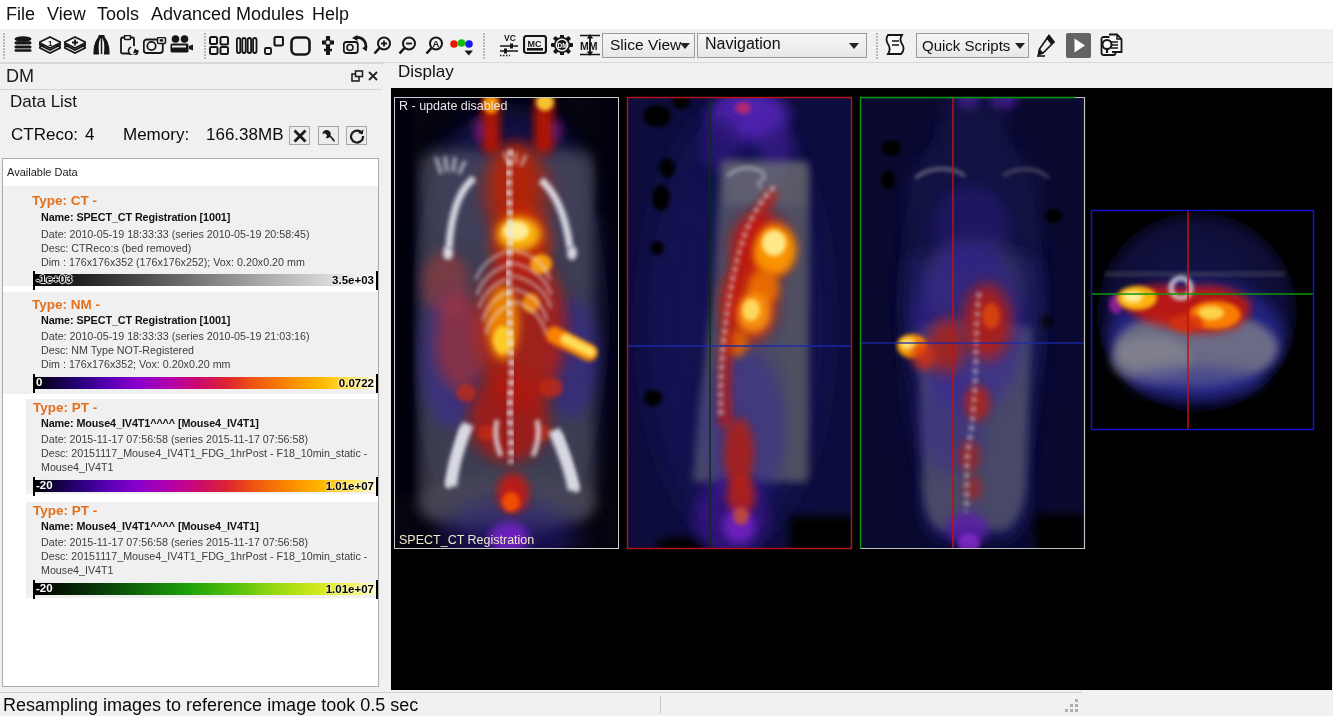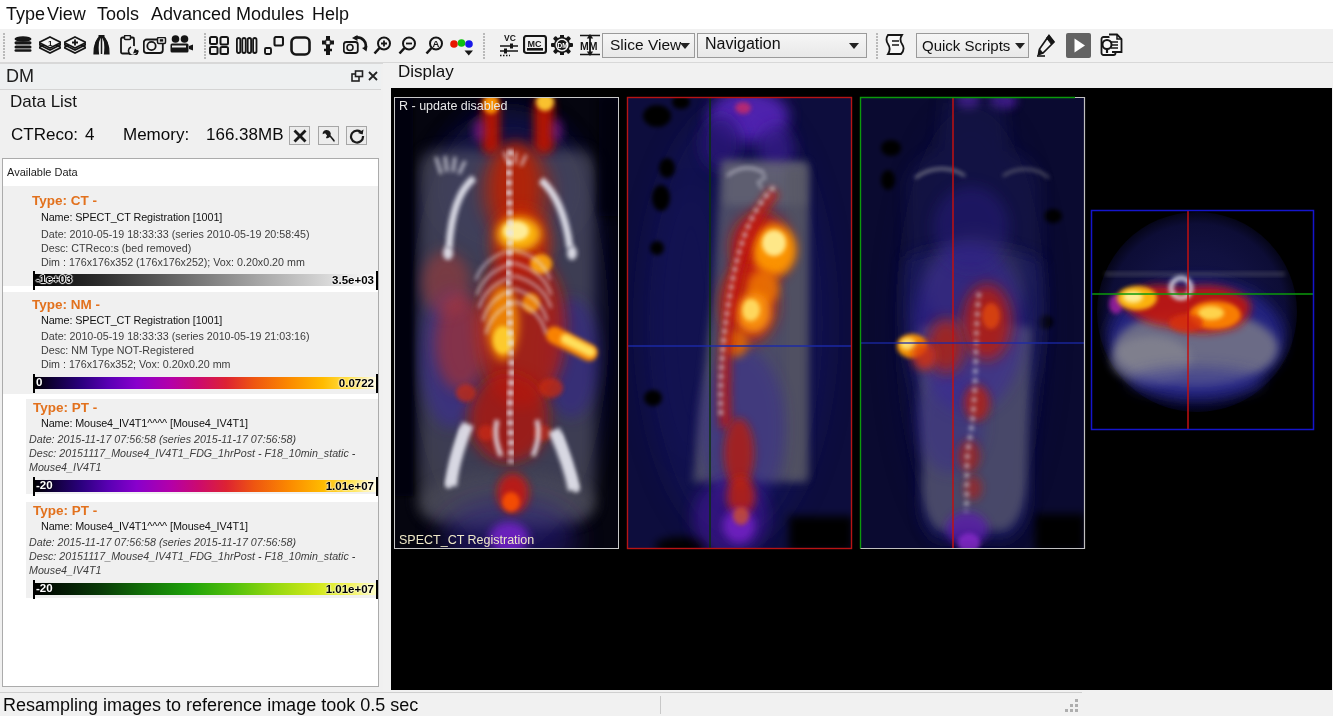--- a/index.html
+++ b/index.html
@@ -28,24 +28,24 @@
 #loadrow { position:absolute; left:0px; top:58px; width:383px; height:40px; }
 #loadrow span { font-size:17px; color:#0a0a0a; position:absolute; top:3px; white-space:nowrap; }
 .sqbtn { position:absolute; top:4px; width:21px; height:19px; background:#ececec; border:1px solid #a6a6a6; text-align:center; }
 #list { position:absolute; left:2px; top:94px; width:377px; height:529px; background:#ffffff;
   border:1px solid #ababab; }
 #avail { position:absolute; left:4px; top:7px; font-size:11px; color:#1c1c1c; white-space:nowrap; }
 .entry { position:absolute; left:0px; width:375px; background:#f0f0f0; }
 .entry.ind { left:23px; width:352px; }
 .etype { position:absolute; left:29px; font-size:13.5px; font-weight:bold; color:#e2711d; white-space:nowrap; }
 .entry.ind .etype { left:7px; }
-.ename { position:absolute; left:38px; font-size:10.8px; letter-spacing:-0.1px; font-weight:normal; color:#111; white-space:nowrap; }
+.ename { position:absolute; left:38px; font-size:10.8px; letter-spacing:-0.1px; font-weight:bold; color:#111; white-space:nowrap; }
 .entry.ind .ename { left:15px; }
 .eline { position:absolute; left:38px; font-size:10.7px; color:#3d3d3d; white-space:nowrap; }
-.entry.ind .eline { left:3px;font-style:italic; }
+.entry.ind .eline { left:15px; }
 .cbar { position:absolute; left:30px; width:345px; height:12px; }
 .entry.ind .cbar { left:7px; }
 .cbar .tickL, .cbar .tickR { position:absolute; top:-3px; width:2px; height:19px; background:#000; }
 .cbar .tickL { left:0; } .cbar .tickR { right:0; }
 .cbar { font-size:0; } .cbar span { white-space:nowrap; }
 .cbar .labL { position:absolute; left:3px; top:-1px; font-size:11.5px; font-weight:bold; color:#000;
   text-shadow:-1px 0 1px #fff, 1px 0 1px #fff, 0 -1px 1px #fff, 0 1px 1px #fff; }
 .cbar .labR { position:absolute; right:4px; top:0px; font-size:11.5px; font-weight:bold; color:#000;
   text-shadow:0 0 2px #fff, 0 0 2px #fff; }
 .grad-ct { background:linear-gradient(to right,#000 0%,#151515 8%,#2e2e2e 20%,#555 35%,#7d7d7d 50%,#a5a5a5 65%,#cacaca 80%,#ececec 93%,#fbfbfb 100%); }
@@ -58,21 +58,21 @@
 
 #status { position:absolute; left:0; top:692px; width:1082px; height:24px; background:#f1f1f1;
   border-top:1px solid #cfcfcf; }
 #status .msg { position:absolute; left:3px; top:2px; font-size:18px; color:#0a0a0a; }
 #status .div { position:absolute; left:660px; top:3px; width:1px; height:18px; background:#c8c8c8; }
 </style>
 </head>
 <body>
 <div id="app">
   <div id="menubar">
-    <span style="left:6px">Type</span>
+    <span style="left:6px">File</span>
     <span style="left:47px">View</span>
     <span style="left:97px">Tools</span>
     <span style="left:151px">Advanced Modules</span>
     <span style="left:312px">Help</span>
   </div>
   <div id="toolbar">
     <div class="tsep" style="left:2px"></div>
     <div class="tsep" style="left:203px"></div>
     <div class="tsep" style="left:482px"></div>
     <div class="tsep" style="left:875px"></div>

